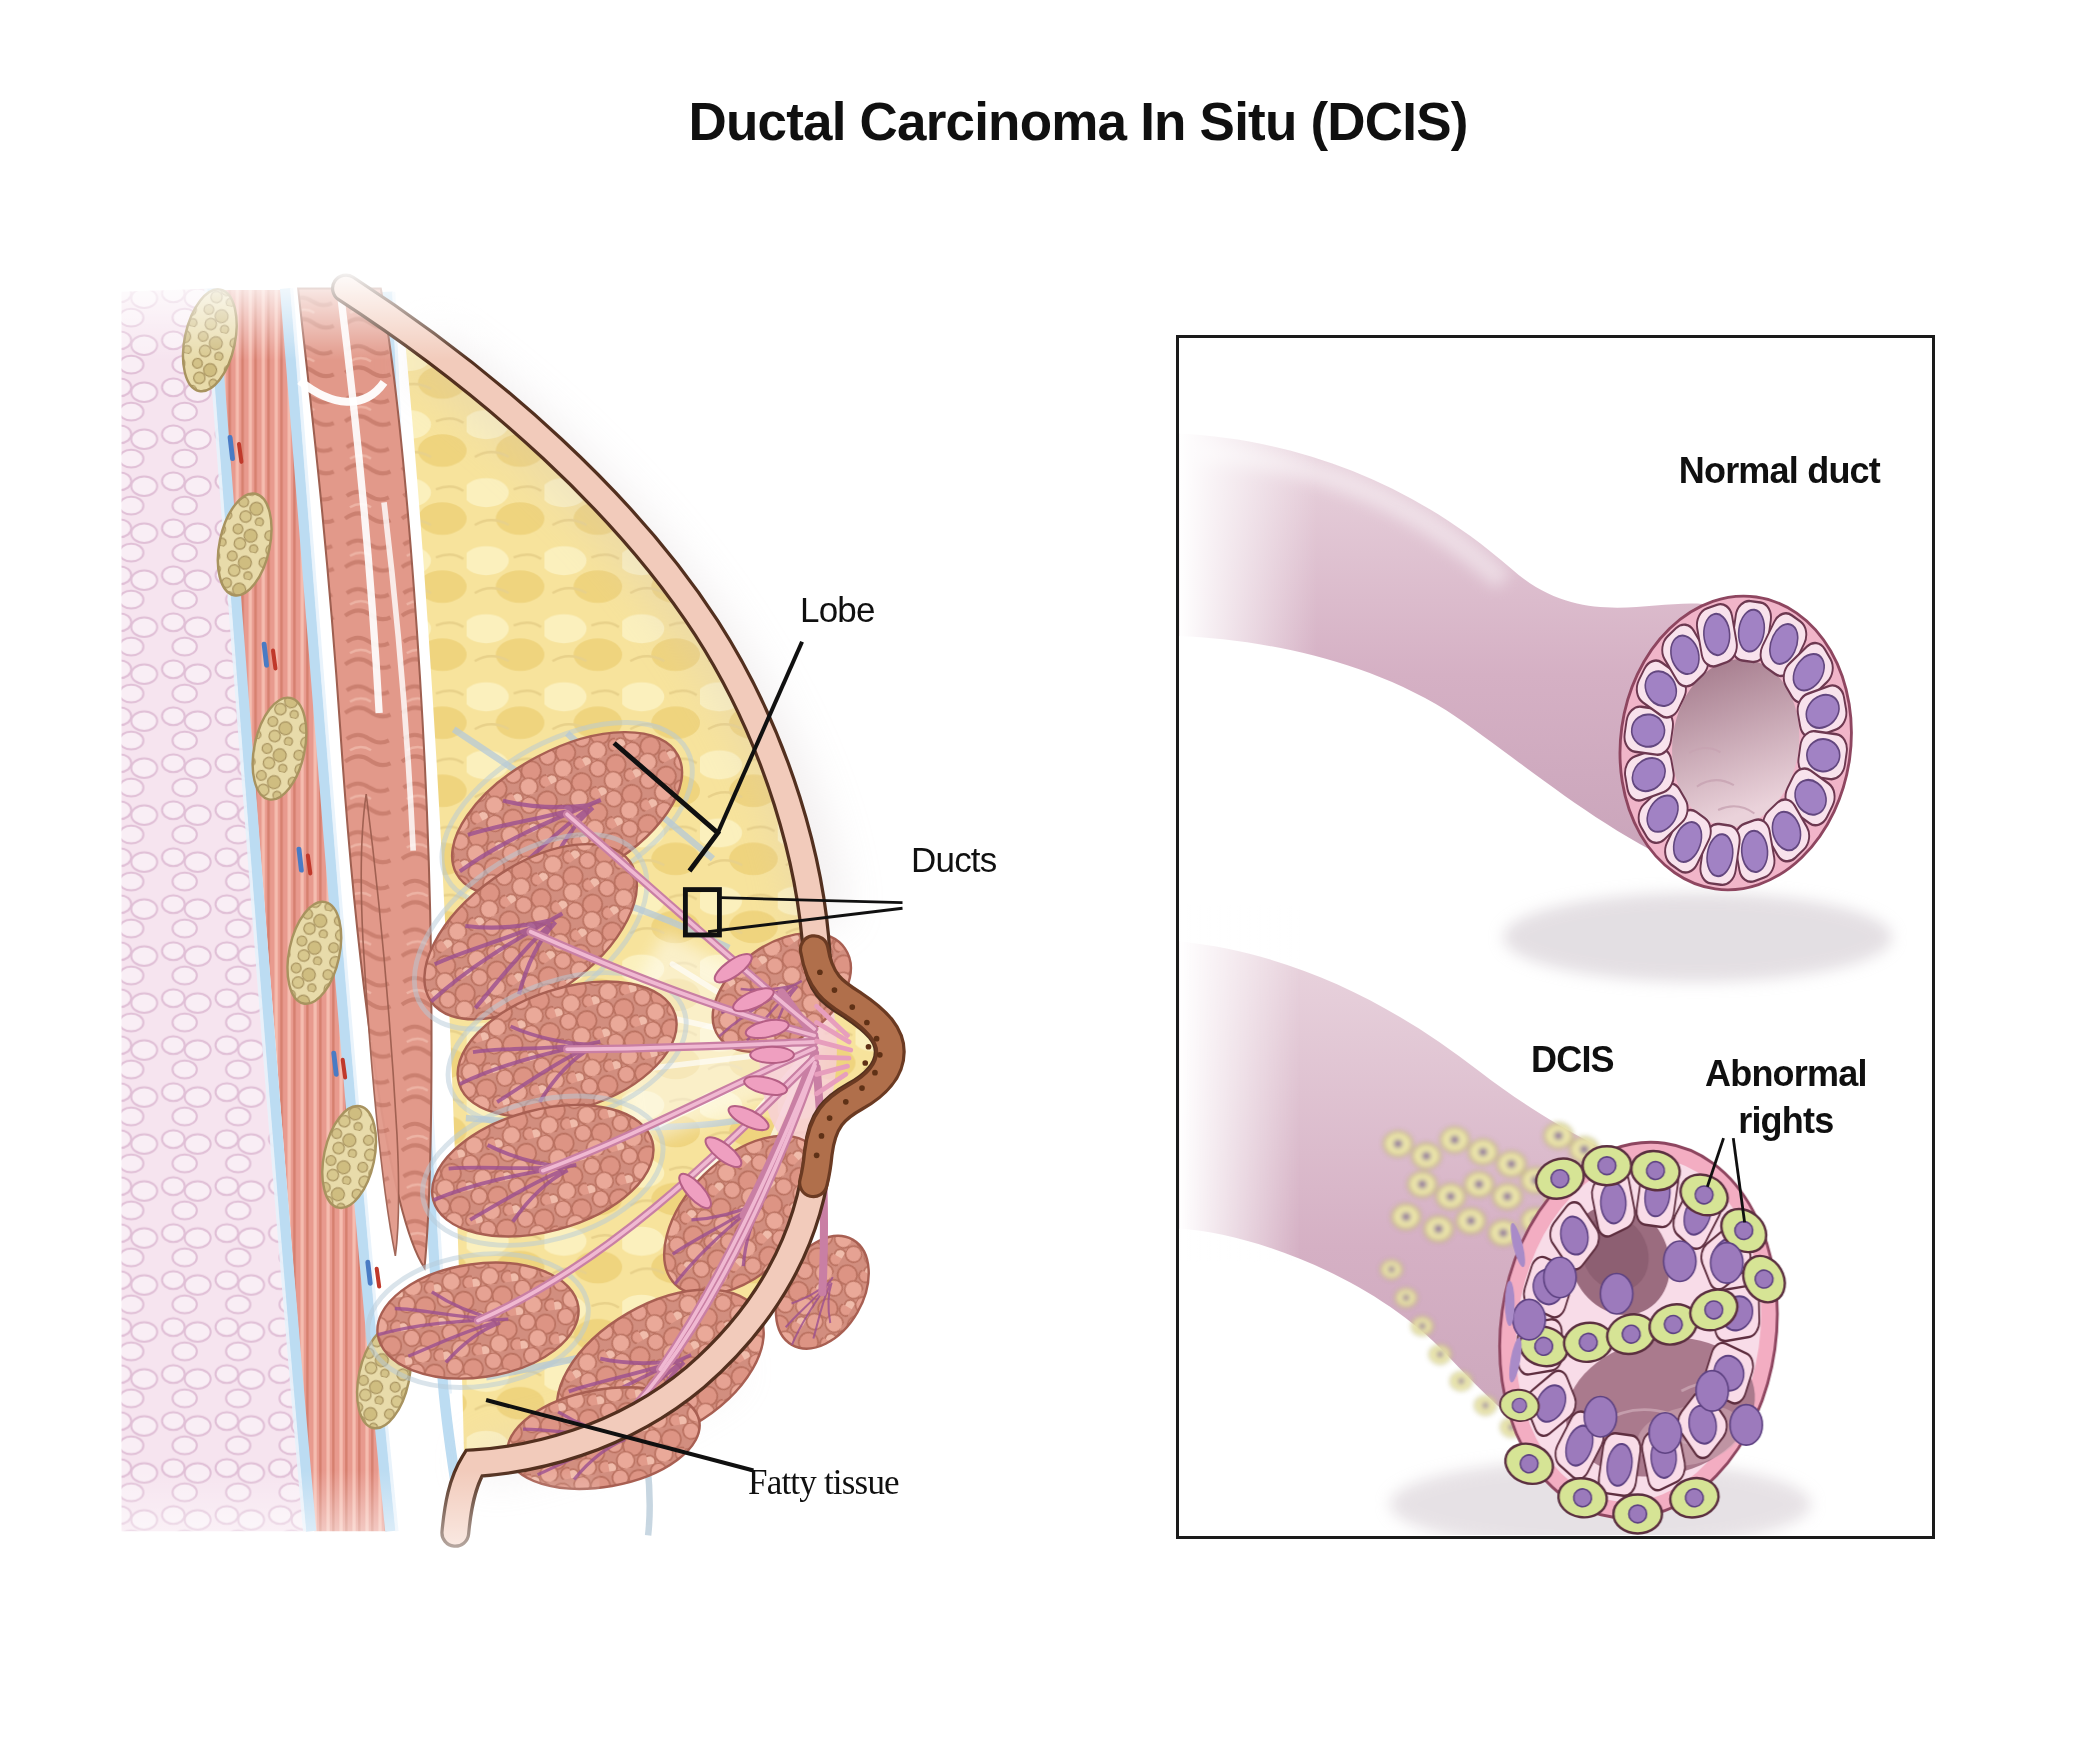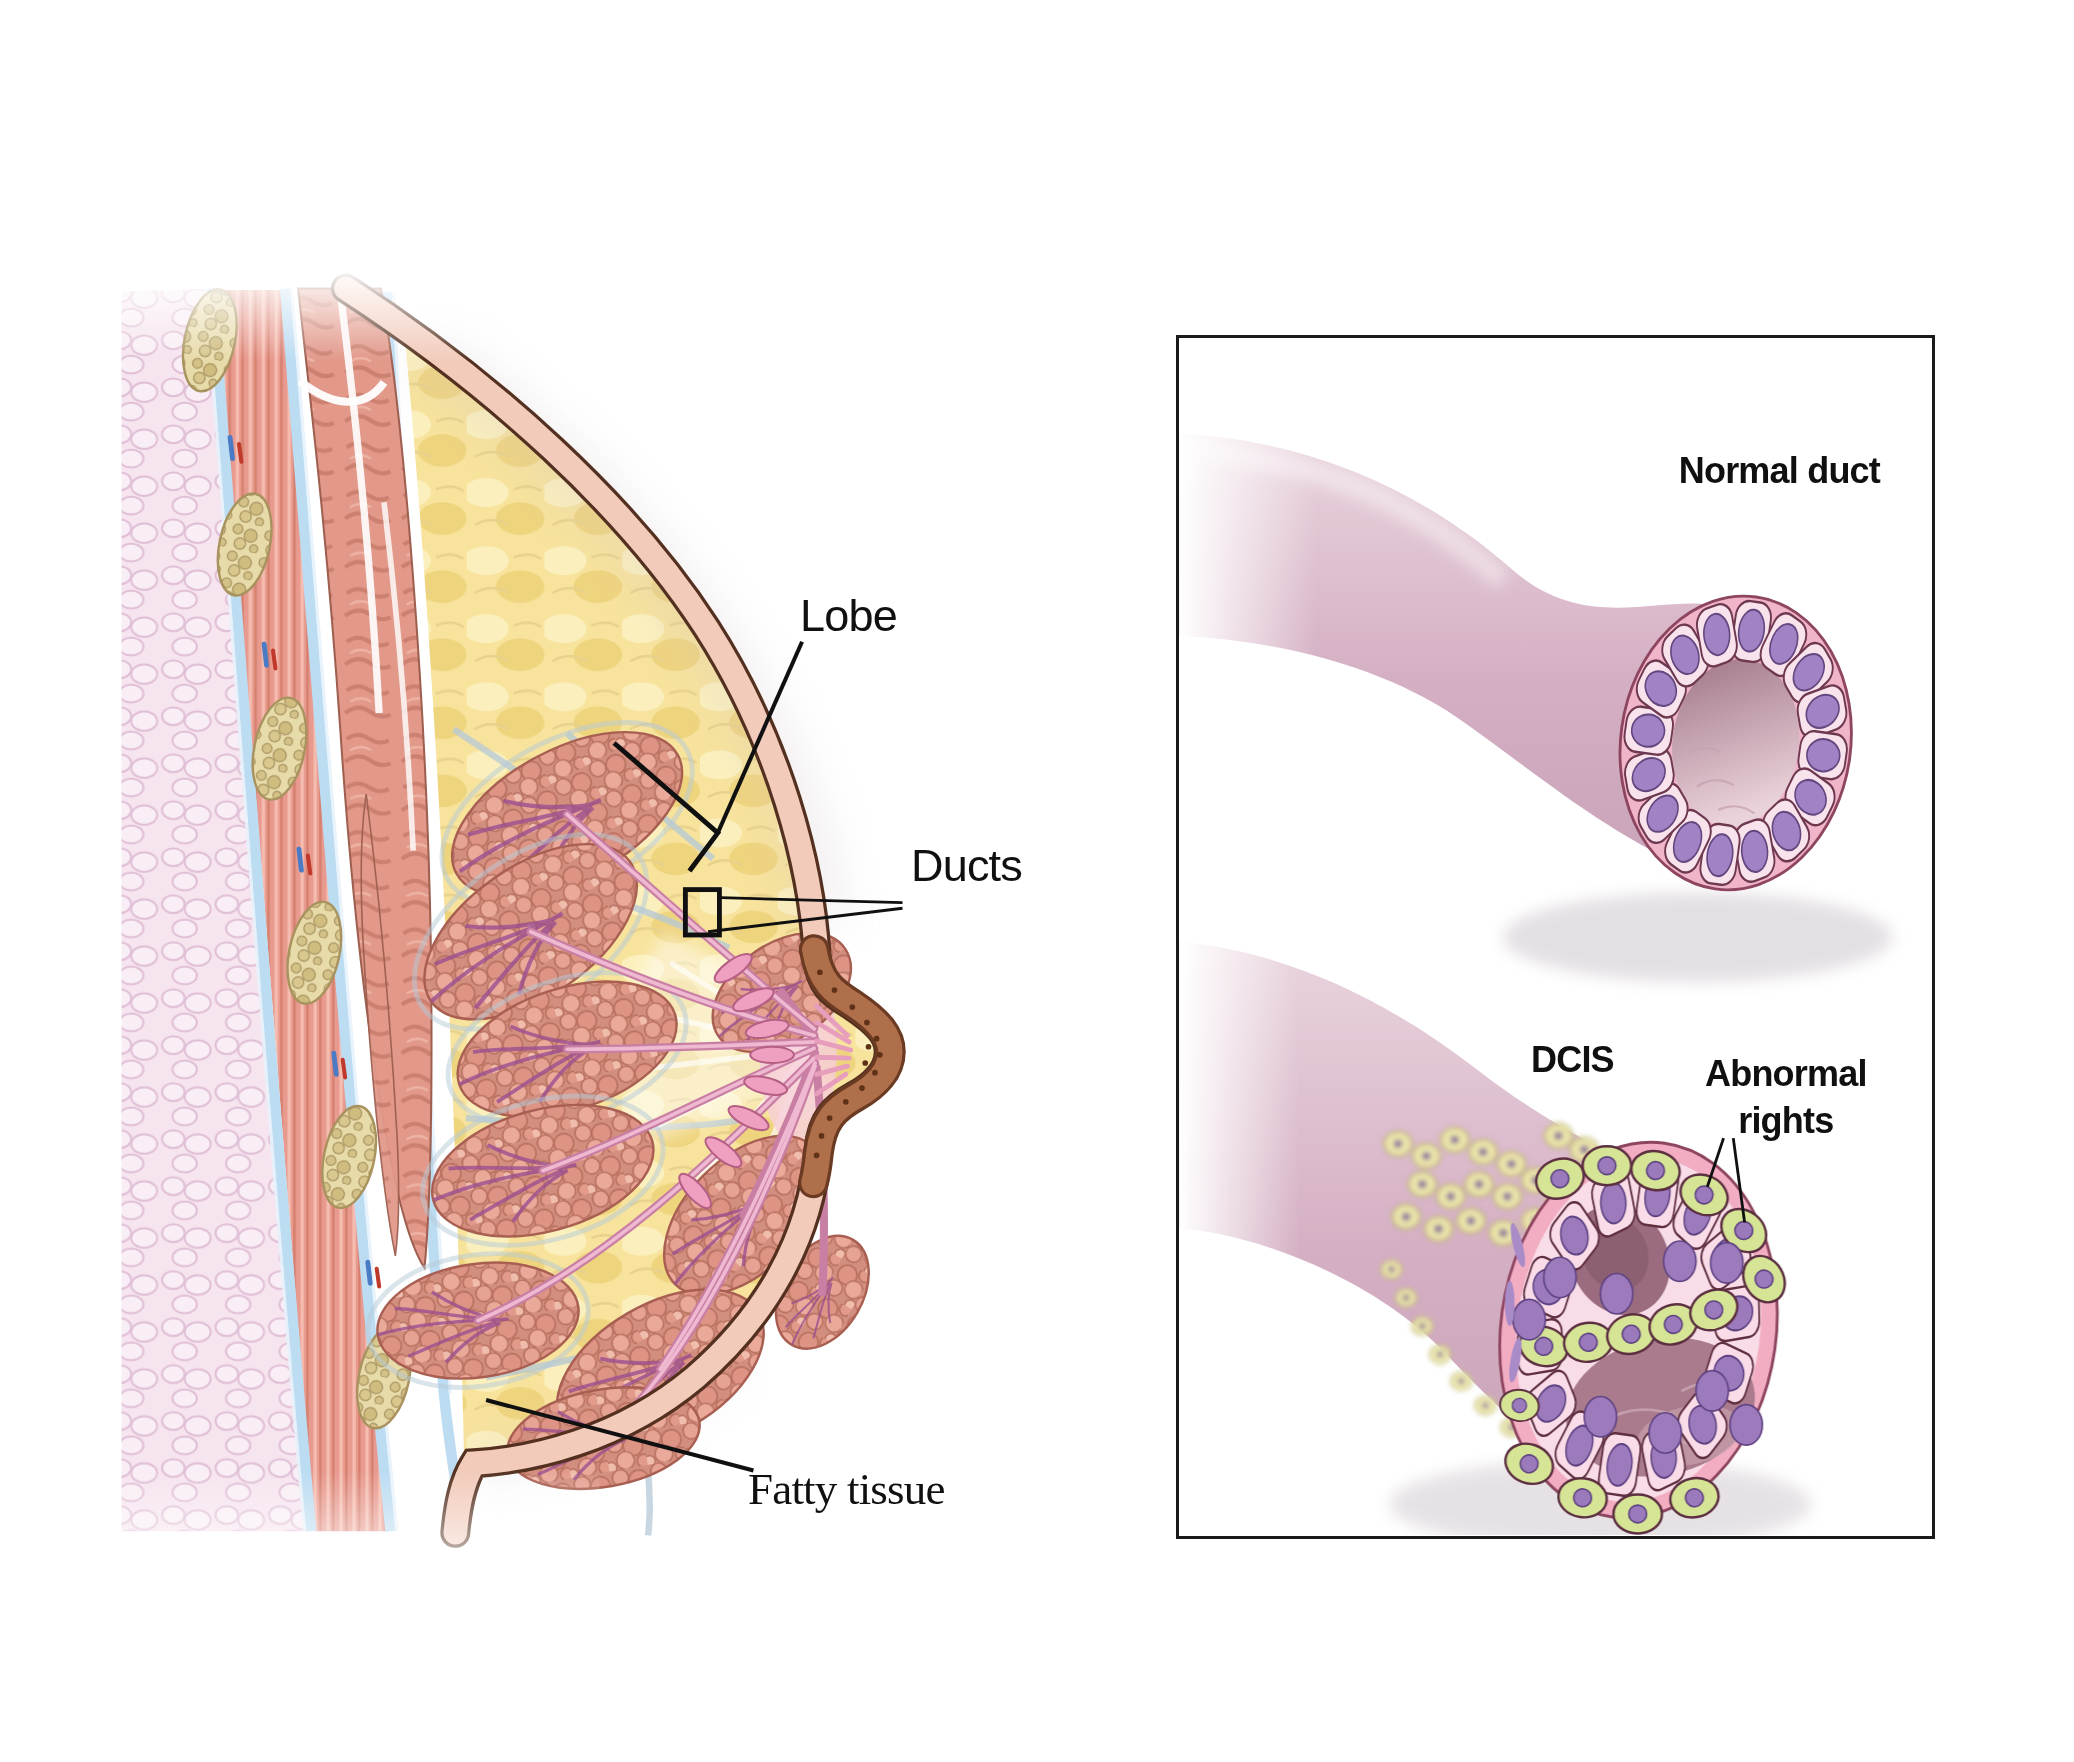--- a/index.html
+++ b/index.html
@@ -2,21 +2,21 @@
 <html style="font-size:13px"><head>
 <meta charset="utf-8">
 <style>
   html,body{margin:0;padding:0;background:#ffffff;}
   #page{position:relative;width:2074px;height:1763px;background:#ffffff;overflow:hidden;
         font-family:"Liberation Sans",sans-serif;}
   svg{display:block;}
   .abs{position:absolute;}
   .lbl{position:absolute;color:#101010;font-family:"Liberation Sans",sans-serif;white-space:nowrap;}
   #title{top:91px;left:1078px;transform:translateX(-50%);font-size:53px;font-weight:700;letter-spacing:-0.8px;}
-  .anat{font-size:45px;font-weight:400;letter-spacing:-0.8px;}
+  .anat{font-size:35px;font-weight:400;letter-spacing:-0.8px;}
   #lbl-lobe{left:800px;top:590px;}
   #lbl-ducts{left:911px;top:840px;}
   #lbl-fatty{left:748px;top:1463px;font-family:Liberation Serif, serif;}
   .insetlbl{font-size:36px;font-weight:700;letter-spacing:-0.8px;}
   #lbl-normal{top:450px;right:194px;}
   #lbl-dcis{left:1531px;top:1039px;}
   #lbl-abn{left:1705px;top:1050px;line-height:47px;text-align:center;}
   #inset-box{position:absolute;left:1176px;top:335px;width:759px;height:1204px;
              border:3.2px solid #1a1a1a;box-sizing:border-box;background:#ffffff;}
   #credit{position:absolute;right:162px;top:1542px;text-align:right;color:#b2b2b2;
@@ -465,20 +465,21 @@
         <rect x="0" y="700" width="150" height="440" fill="url(#fadeL)"></rect>
       </g>
 
       <g stroke="#101010" stroke-width="3.5">
         <line x1="672" y1="988" x2="652" y2="1048"></line>
         <line x1="684" y1="988" x2="698" y2="1092"></line>
       </g>
     </svg>
   </div>
 
+  <div id="title" class="lbl">Ductal Carcinoma In Situ (DCIS)</div>
 
   <div id="lbl-lobe" class="lbl anat">Lobe</div>
   <div id="lbl-ducts" class="lbl anat">Ducts</div>
   <div id="lbl-fatty" class="lbl anat">Fatty tissue</div>
 
   <div id="lbl-normal" class="lbl insetlbl">Normal duct</div>
   <div id="lbl-dcis" class="lbl insetlbl">DCIS</div>
   <div id="lbl-abn" class="lbl insetlbl">
     <div>Abnormal</div>
     <div>rights</div>

